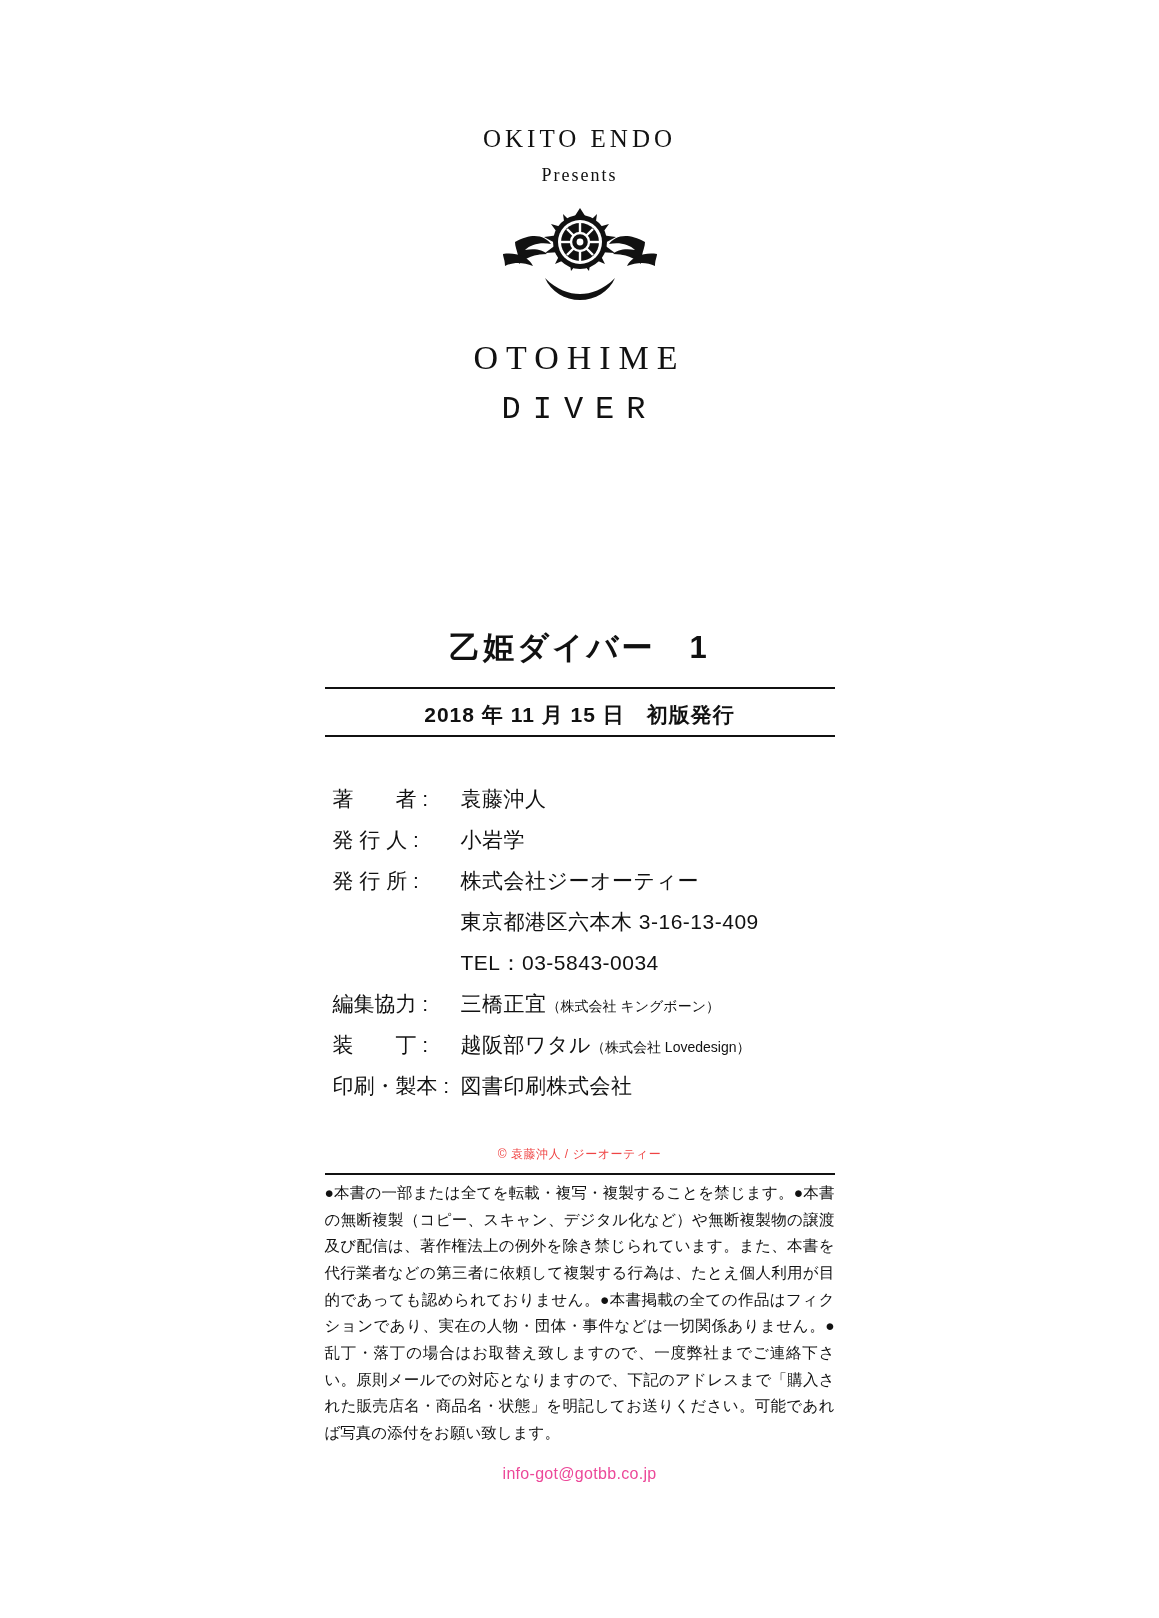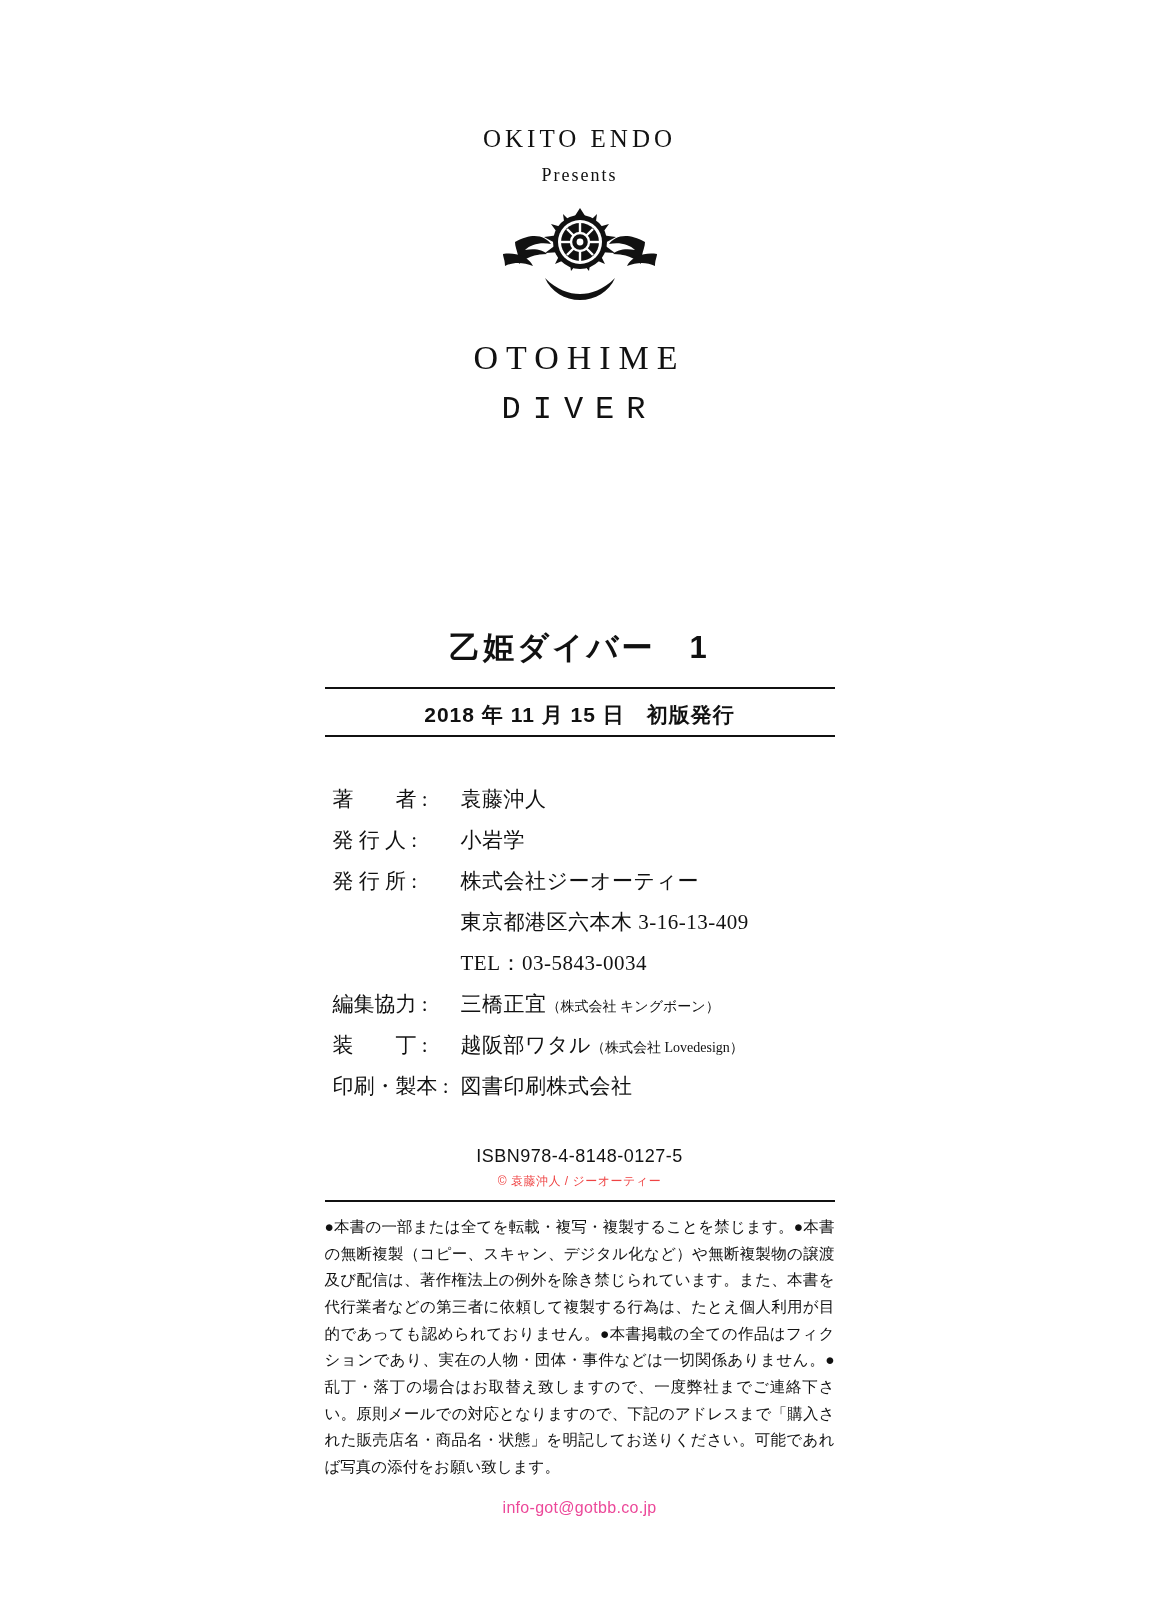--- a/index.html
+++ b/index.html
@@ -101,21 +101,20 @@
   .credits {
     margin-top: 48px;
     padding-left: 8px;
   }
   .credit-row {
     display: flex;
     align-items: baseline;
     margin-bottom: 13px;
     font-size: 21px;
     color: #111;
-    font-family: Liberation Serif, serif;
   }
   .credit-label {
     width: 128px;
     flex: 0 0 128px;
     letter-spacing: 0px;
     white-space: nowrap;
   }
   .credit-value {
     letter-spacing: 0.5px;
   }
@@ -139,21 +138,21 @@
     letter-spacing: 0.5px;
     margin-top: 6px;
     margin-bottom: 10px;
     color: #ef4444;
   }
 
   .legal {
     font-size: 15.5px;
     line-height: 1.72;
     text-align: justify;
-    padding-top: 12px;
+    padding-top: 5px;
     letter-spacing: 0px;
     color: #111;
   }
   .contact-email {
     text-align: center;
     font-size: 16px;
     margin-top: 18px;
     letter-spacing: 0.3px;
     color: #ec4899;
   }
@@ -246,21 +245,20 @@
       <span class="credit-value">越阪部ワタル</span>
       <span class="credit-note">（株式会社 Lovedesign）</span>
     </div>
     <div class="credit-row">
       <span class="credit-label">印刷・製本 :</span>
       <span class="credit-value">図書印刷株式会社</span>
     </div>
   </div>
 
   <div class="isbn-block">
-    <div class="isbn">ISBN978-4-8148-0127-5</div>
     <div class="copyright">© 袁藤沖人 / ジーオーティー</div>
   </div>
 
   <hr class="rule">
   <div class="legal">●本書の一部または全てを転載・複写・複製することを禁じます。●本書の無断複製（コピー、スキャン、デジタル化など）や無断複製物の譲渡及び配信は、著作権法上の例外を除き禁じられています。また、本書を代行業者などの第三者に依頼して複製する行為は、たとえ個人利用が目的であっても認められておりません。●本書掲載の全ての作品はフィクションであり、実在の人物・団体・事件などは一切関係ありません。●乱丁・落丁の場合はお取替え致しますので、一度弊社までご連絡下さい。原則メールでの対応となりますので、下記のアドレスまで「購入された販売店名・商品名・状態」を明記してお送りください。可能であれば写真の添付をお願い致します。</div>
   <div class="contact-email">info-got@gotbb.co.jp</div>
 </div>
 
 <div class="bottom-strip"></div>
 

